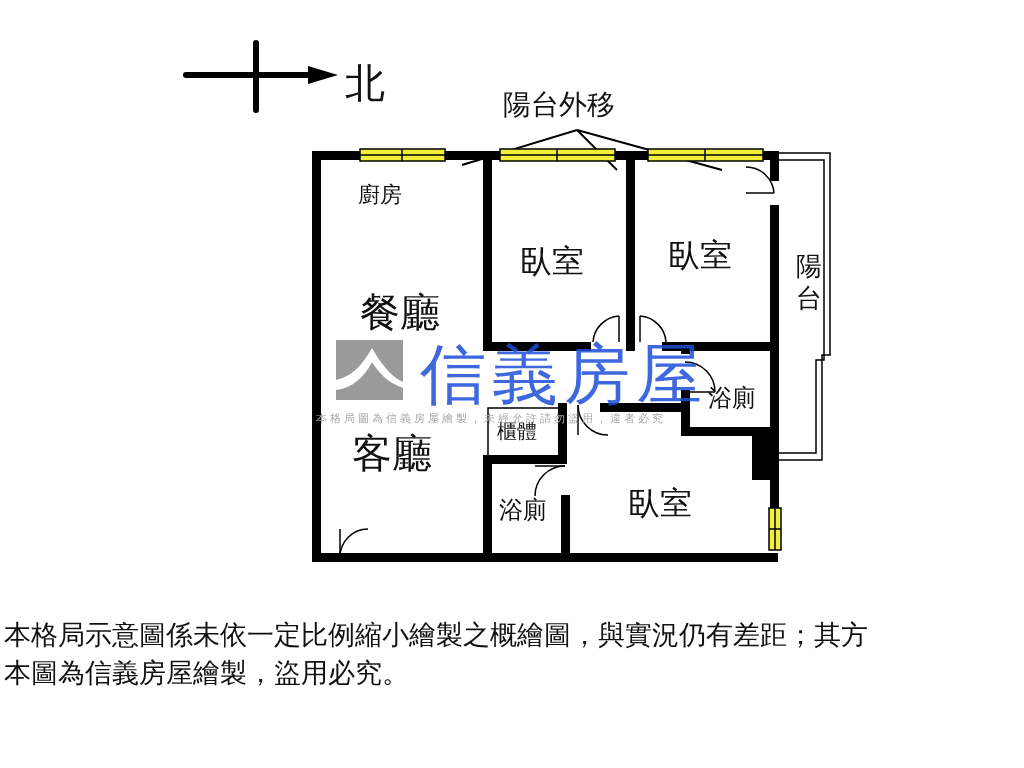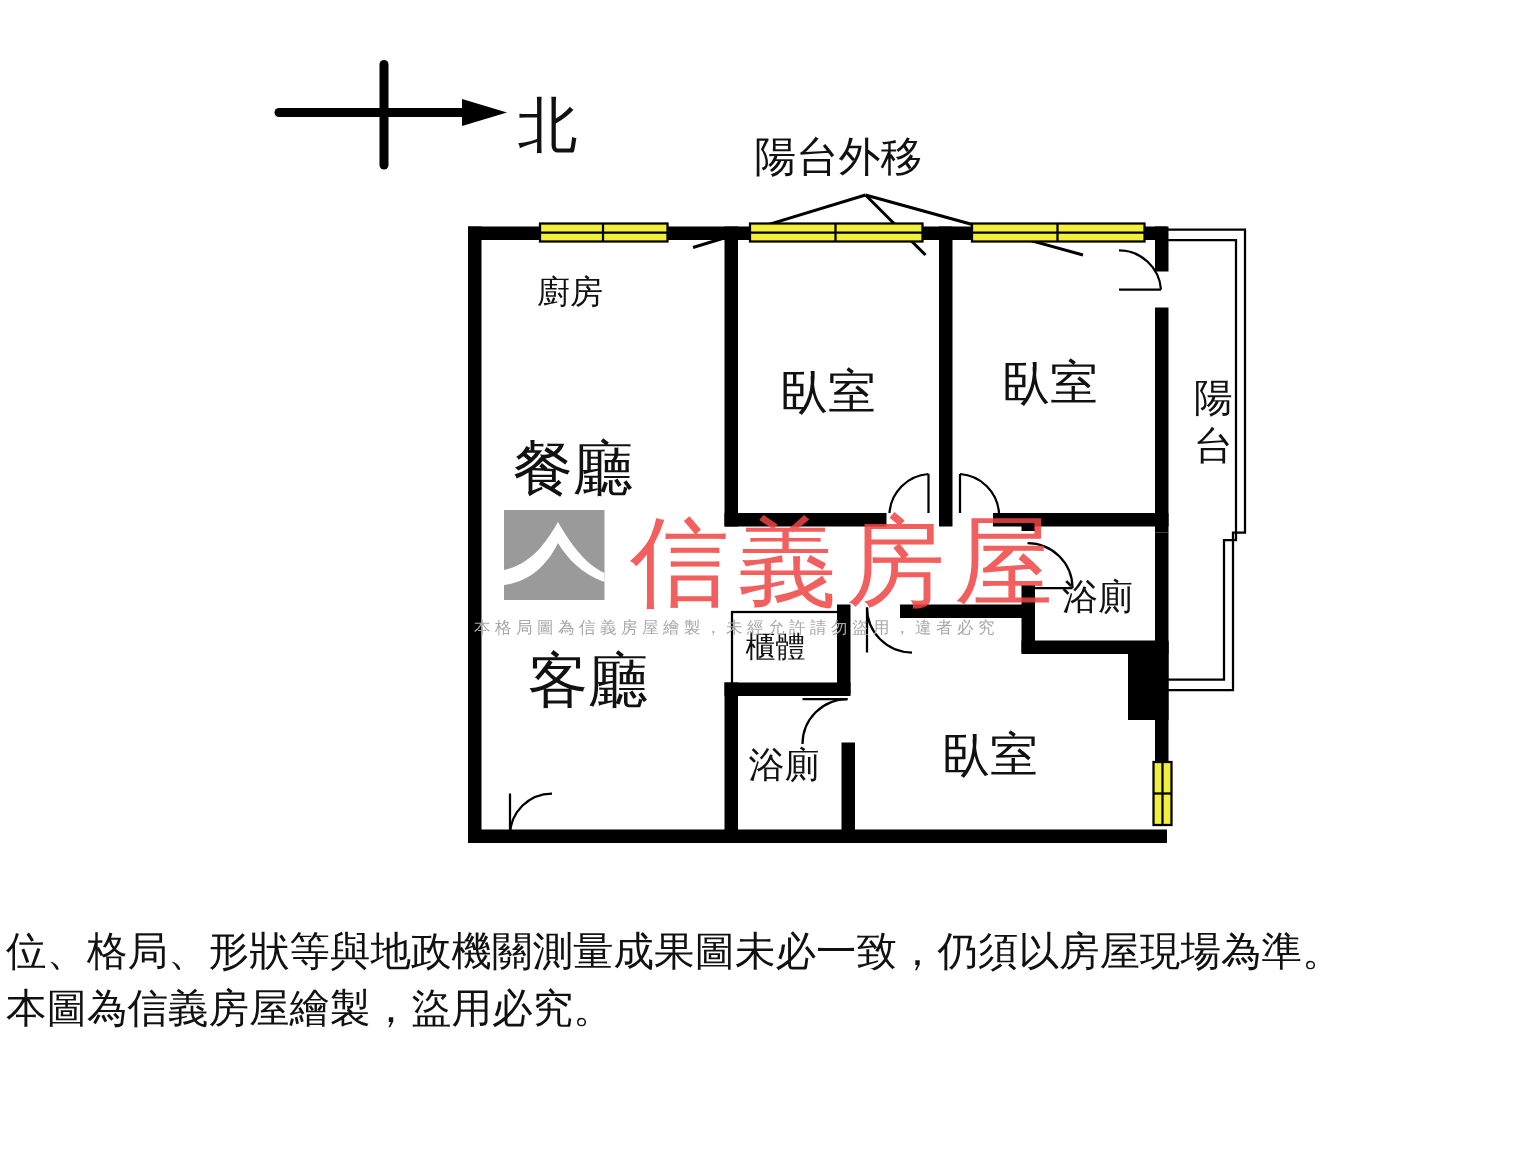--- a/index.html
+++ b/index.html
@@ -3,30 +3,30 @@
 <meta charset="utf-8">
 <style>
   html, body { margin: 0; padding: 0; background: #ffffff; }
   body { width: 1024px; height: 768px; position: relative; overflow: hidden;
          font-family: "DejaVu Sans", "Liberation Sans", sans-serif; color: #111; }
   #plan { position: absolute; left: 0; top: 0; width: 1024px; height: 600px; }
   .lbl { position: absolute; white-space: nowrap; color: #111; font-family: "DejaVu Serif", "Liberation Serif", serif; }
   .north-label { left: 345px; top: 56px; font-size: 40px; }
   .balcony-move { left: 503px; top: 86px; font-size: 28px; }
   .kitchen { left: 358px; top: 180px; font-size: 22px; }
-  .dining { left: 342px; top: 285px; font-size: 40px; }
+  .dining { left: 360px; top: 285px; font-size: 40px; }
   .living { left: 352px; top: 426px; font-size: 40px; font-family: Liberation Mono, monospace; }
   .bed1 { left: 520px; top: 240px; font-size: 32px; }
   .bed2 { left: 668px; top: 234px; font-size: 32px; }
   .bed3 { left: 628px; top: 482px; font-size: 32px; }
   .balcony { left: 794px; top: 250px; font-size: 26px; width: 28px; line-height: 32px; white-space: normal; text-align: right; }
   .bath1 { left: 708px; top: 382px; font-size: 24px; }
   .bath2 { left: 499px; top: 494px; font-size: 24px; }
   .cabinet { left: 497px; top: 418px; font-size: 20px; }
-  .wm-text { position: absolute; left: 420px; top: 330px; font-size: 66px; color: #ef4444; letter-spacing: 6px;
+  .wm-text { position: absolute; left: 420px; top: 330px; font-size: 66px; color: #1d4ed8; letter-spacing: 6px;
              font-family: "DejaVu Sans", sans-serif; opacity: 0.85; }
   .wm-small { position: absolute; left: 316px; top: 411px; font-size: 11px; color: #a8a8a8; letter-spacing: 3px; }
   .disclaimer { position: absolute; left: 4px; top: 616px; width: 1020px; font-size: 27px; line-height: 38px;
                 font-family: "DejaVu Sans", "Liberation Sans", sans-serif; color: #111; }
   .disclaimer div { white-space: nowrap; }
 </style>
 </head>
 <body>
 
 <svg id="plan" viewBox="0 0 1024 600" xmlns="http://www.w3.org/2000/svg">
@@ -136,15 +136,15 @@
 <div class="lbl bed3">臥室</div>
 <div class="lbl balcony">陽台</div>
 <div class="lbl bath1">浴廁</div>
 <div class="lbl bath2">浴廁</div>
 <div class="lbl cabinet">櫃體</div>
 
 <div class="wm-text">信義房屋</div>
 <div class="wm-small">本格局圖為信義房屋繪製，未經允許請勿盜用，違者必究</div>
 
 <div class="disclaimer">
-  <div>位、格局、形狀等與地政機關測量成果圖未必一致，仍須以房屋現場為準。</div>
+  <div>本格局示意圖係未依一定比例縮小繪製之概繪圖，與實況仍有差距；其方</div>
   <div>本圖為信義房屋繪製，盜用必究。</div>
 </div>
 
 </body></html>

